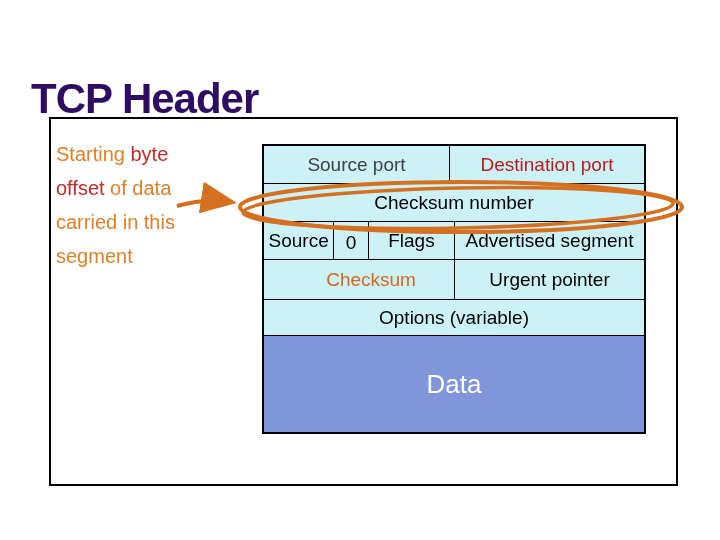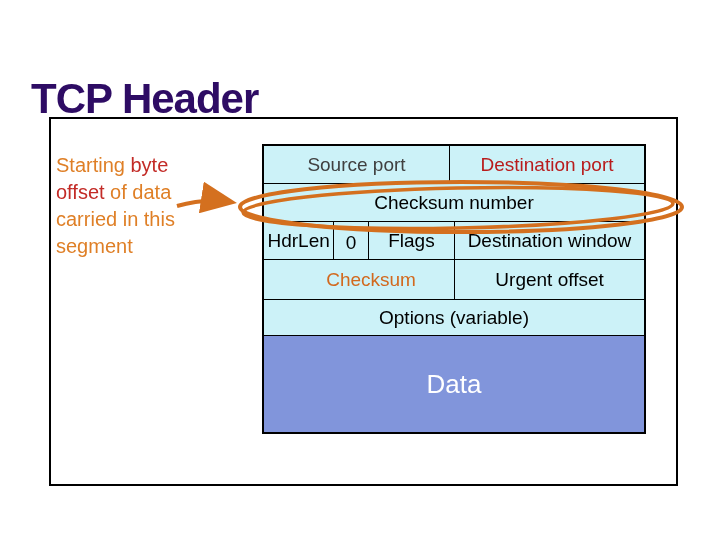--- a/index.html
+++ b/index.html
@@ -26,23 +26,23 @@
     white-space:nowrap;
     margin-top:35px;
   }
   .outer-box{
     position:absolute;left:49px;top:117px;
     width:629px;height:369px;
     border:2px solid var(--border-color);
     background:#ffffff;
   }
   .note{
-    position:absolute;left:56px;top:152px;
+    position:absolute;left:56px;top:137px;
     width:152px;
-    font-size:20px;line-height:27px;
+    font-size:20px;line-height:34px;
   }
   .tcp-table{
     position:absolute;left:262px;top:144px;
     width:384px;
     border:2px solid var(--border-color);
     background:var(--cell-bg);
   }
   .t-row{
     display:flex;width:100%;
     border-bottom:1.5px solid var(--border-color);
@@ -102,29 +102,29 @@
       <div class="cell w186" style="color: #404040;">Source port</div>
       <div class="cell w198" style="color: #b91c1c;">Destination port</div>
     </div>
 
     <div class="t-row h38">
       <div class="cell full">Checksum number</div>
     </div>
 
 
     <div class="t-row h38">
-      <div class="cell w71">HdrLen</div>
+      <div class="cell w71">Source</div>
       <div class="cell w35 low">0</div>
       <div class="cell w87">Flags</div>
-      <div class="cell w191">Destination window</div>
+      <div class="cell w191">Advertised segment</div>
     </div>
 
     <div class="t-row h40">
       <div class="cell w193" style="color: rgb(210, 105, 30);">Checksum</div>
-      <div class="cell w191">Urgent offset</div>
+      <div class="cell w191">Urgent pointer</div>
     </div>
 
     <div class="t-row h36">
       <div class="cell full">Options (variable)</div>
     </div>
 
     <div class="t-row data-row">
       <div class="data-cell" style="color: rgb(255, 255, 255);">Data</div>
     </div>
 

